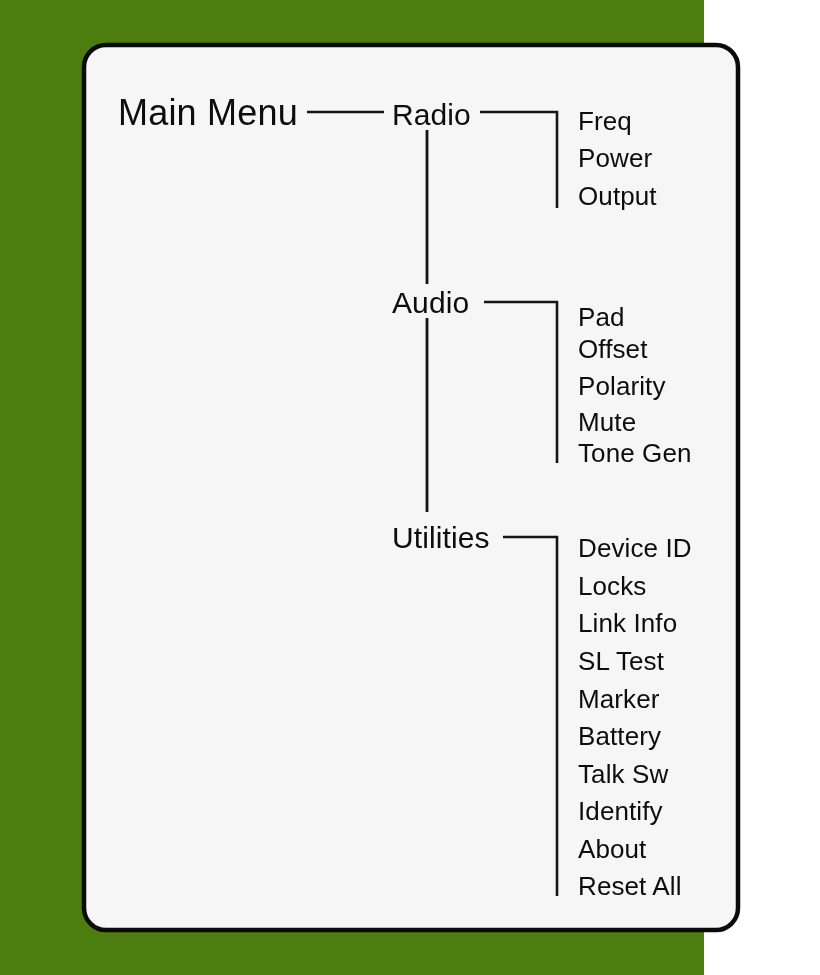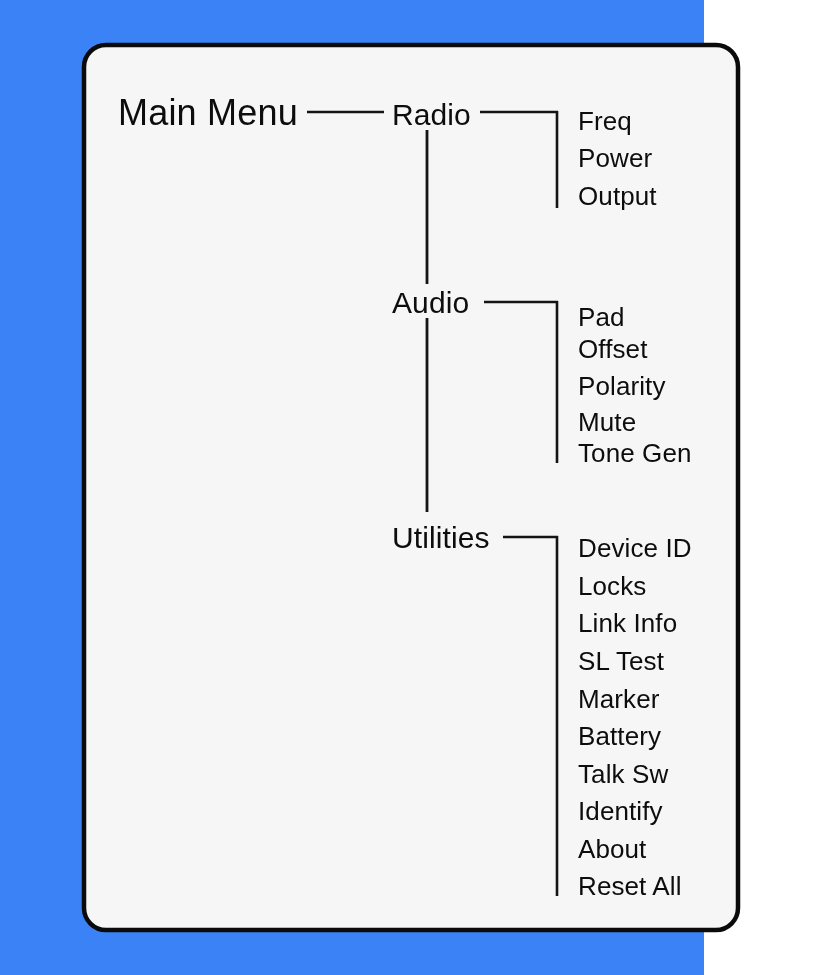--- a/index.html
+++ b/index.html
@@ -11,21 +11,21 @@
   body {
     width: 820px;
     height: 975px;
     font-family: "Liberation Sans", sans-serif;
     overflow: hidden;
   }
   #diagram-root {
     position: relative;
     width: 704px;
     height: 975px;
-    background: #3b82f6;
+    background: #4d7c0f;
   }
   #tree-svg {
     position: absolute;
     top: 0;
     left: 0;
     width: 820px;
     height: 975px;
     display: block;
   }
   .panel-border {

